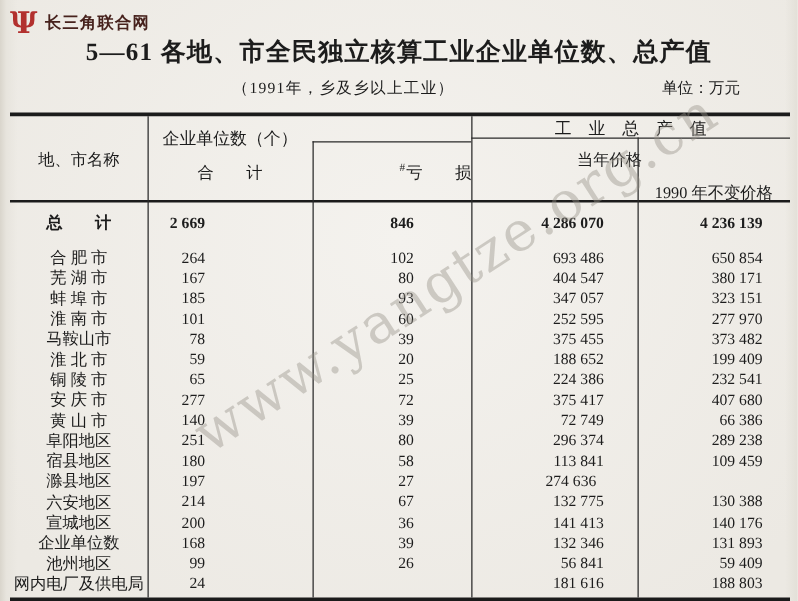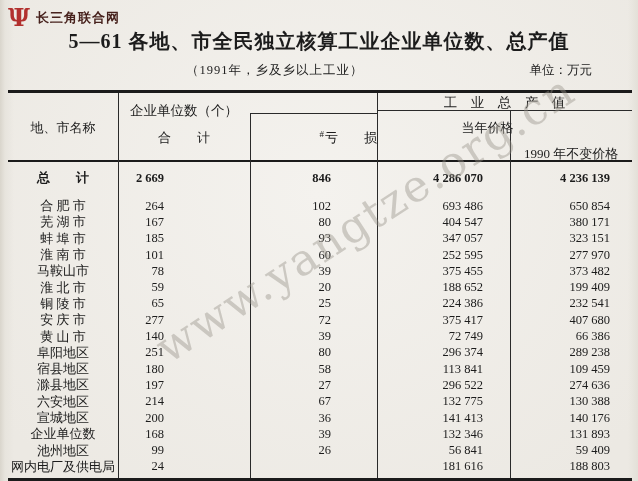--- a/index.html
+++ b/index.html
@@ -173,21 +173,20 @@
         <div class="td name">宿县地区</div>
         <div class="td units">180</div>
         <div class="td loss">58</div>
         <div class="td cur">113 841</div>
         <div class="td con">109 459</div>
       </div>
       <div class="tr">
         <div class="td name">滁县地区</div>
         <div class="td units">197</div>
         <div class="td loss">27</div>
-        <div class="td cur">296 522</div>
         <div class="td con">274 636</div>
       </div>
       <div class="tr">
         <div class="td name">六安地区</div>
         <div class="td units">214</div>
         <div class="td loss">67</div>
         <div class="td cur">132 775</div>
         <div class="td con">130 388</div>
       </div>
       <div class="tr">

